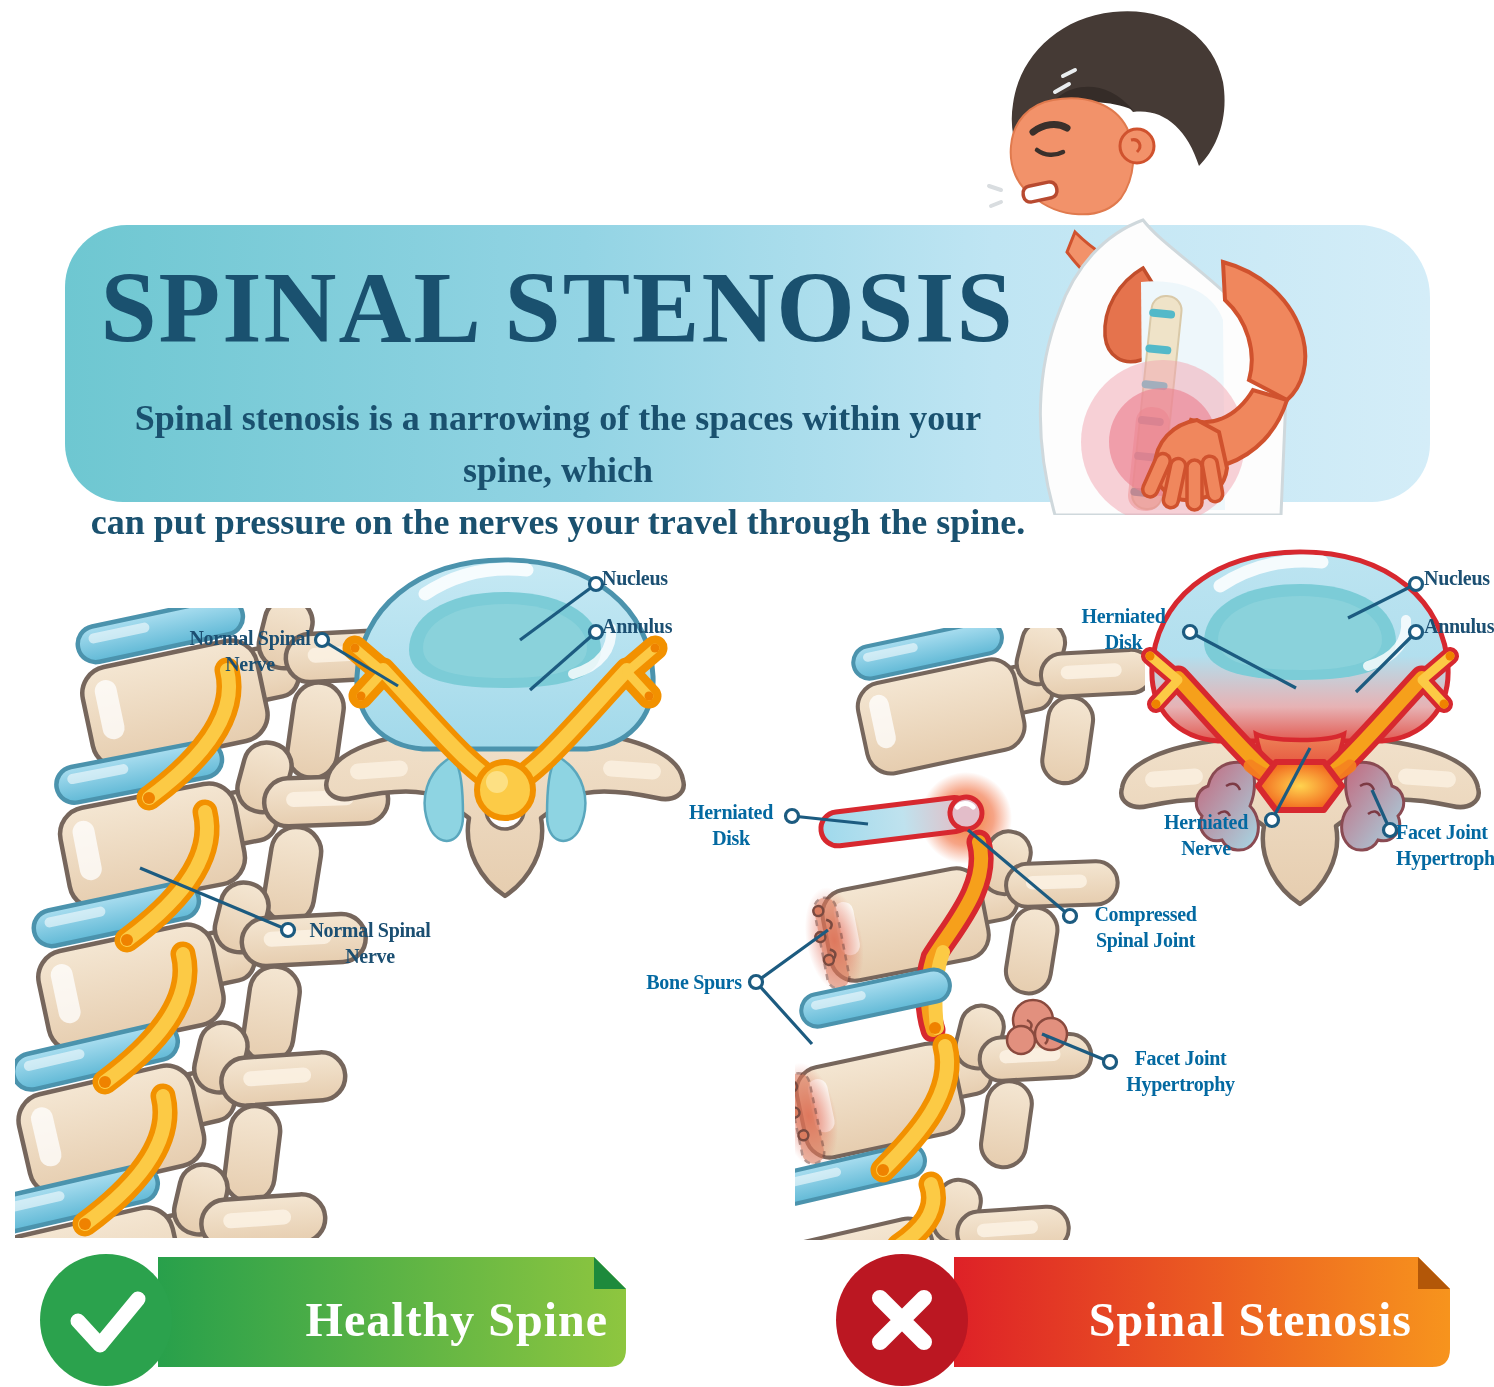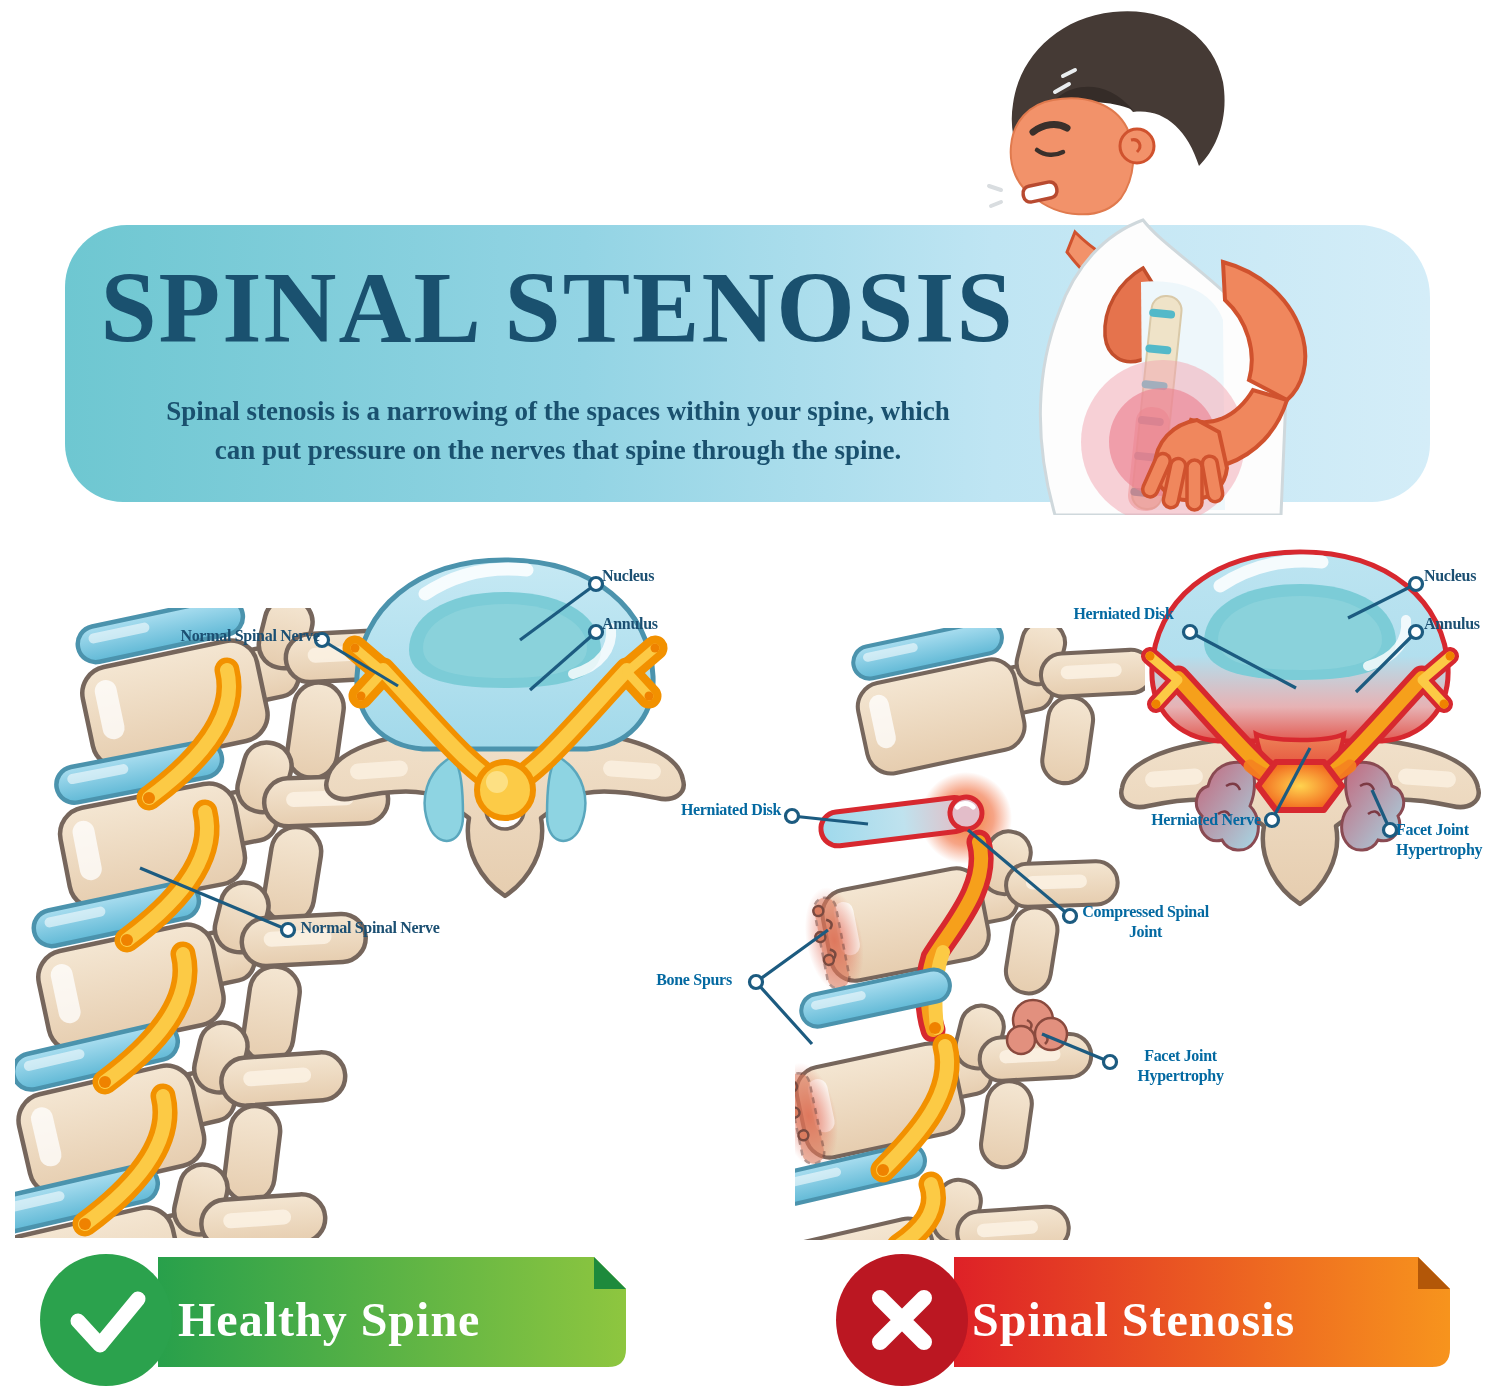--- a/index.html
+++ b/index.html
@@ -6,46 +6,46 @@
   .poster{position:relative;width:1494px;height:1387px;background:#ffffff;overflow:hidden;
           font-family:Liberation Serif, serif;}
   .abs{position:absolute;}
   
   .band{position:absolute;left:65px;top:225px;width:1365px;height:277px;
         border-radius:62px 72px 58px 58px;
         background:linear-gradient(90deg,#6ec7d1 0%,#93d4e4 38%,#bfe5f3 68%,#d4edf8 100%);}
   .title{position:absolute;left:90px;top:258px;width:935px;text-align:center;
          font-size:101px;font-weight:700;letter-spacing:2px;color:#1a516f;line-height:1;}
   .subtitle{position:absolute;left:88px;top:392px;width:940px;text-align:center;
-            font-size:27px;font-weight:700;color:#1a516f;line-height:1.45;}
+            font-size:36px;font-weight:700;color:#1a516f;line-height:1.45;}
   
-  .lbl{position:absolute;font-size:16px;font-weight:700;line-height:1.28;letter-spacing:-0.3px;}
+  .lbl{position:absolute;font-size:20px;font-weight:700;line-height:1.28;letter-spacing:-0.3px;}
   .lbl.blue{color:#1b4f72}.lbl.red{color:#0369a1}
   .c{text-align:center}.r{text-align:center}.l{text-align:left}
   
   .bone{fill:url(#boneG);stroke:#76665c;stroke-width:4.5;}
   .disc{fill:url(#discG);stroke:#4b93ad;stroke-width:4.5;}
   .nerveO{stroke:#f29100;stroke-width:25;fill:none;stroke-linecap:round;}
   .nerveI{stroke:#fcca45;stroke-width:14;fill:none;stroke-linecap:round;}
   .nerveRO{stroke:#d7282f;stroke-width:25;fill:none;stroke-linecap:round;}
   .nerveOr{stroke:#f6a01b;stroke-width:14;fill:none;stroke-linecap:round;}
   .ldr{stroke:#1c5b80;stroke-width:3.2;fill:none;}
   .ldrc{fill:#fff;stroke:#1c5b80;stroke-width:3.2;}
-  .banner-label{position:absolute;font-size:48px;font-weight:700;color:#fff;letter-spacing:1px;text-align:left;}
+  .banner-label{position:absolute;font-size:48px;font-weight:700;color:#fff;letter-spacing:1px;text-align:right;}
 </style>
 </head>
 <body>
 
 <div class="poster">
 
   <div class="band"></div>
   <div class="title">SPINAL STENOSIS</div>
   <div class="subtitle">
     <span style="display:block">Spinal stenosis is a narrowing of the spaces within your spine, which</span>
-    <span style="display:block">can put pressure on the nerves that spine through the spine.</span>
+    <span style="display:block">can put pressure on the nerves your travel through the spine.</span>
   </div>
 
   <svg class="abs" style="left:905px;top:0px" width="420" height="515" viewBox="0 0 420 515">
     <defs>
       <linearGradient id="boneG" x1="0" y1="0" x2="0" y2="1">
         <stop offset="0" stop-color="#f4e6d2"></stop>
           <stop offset="1" stop-color="#e6cdaf"></stop>
       </linearGradient>
       <linearGradient id="discG" x1="0" y1="0" x2="0" y2="1">
         <stop offset="0" stop-color="#aadef0"></stop>

